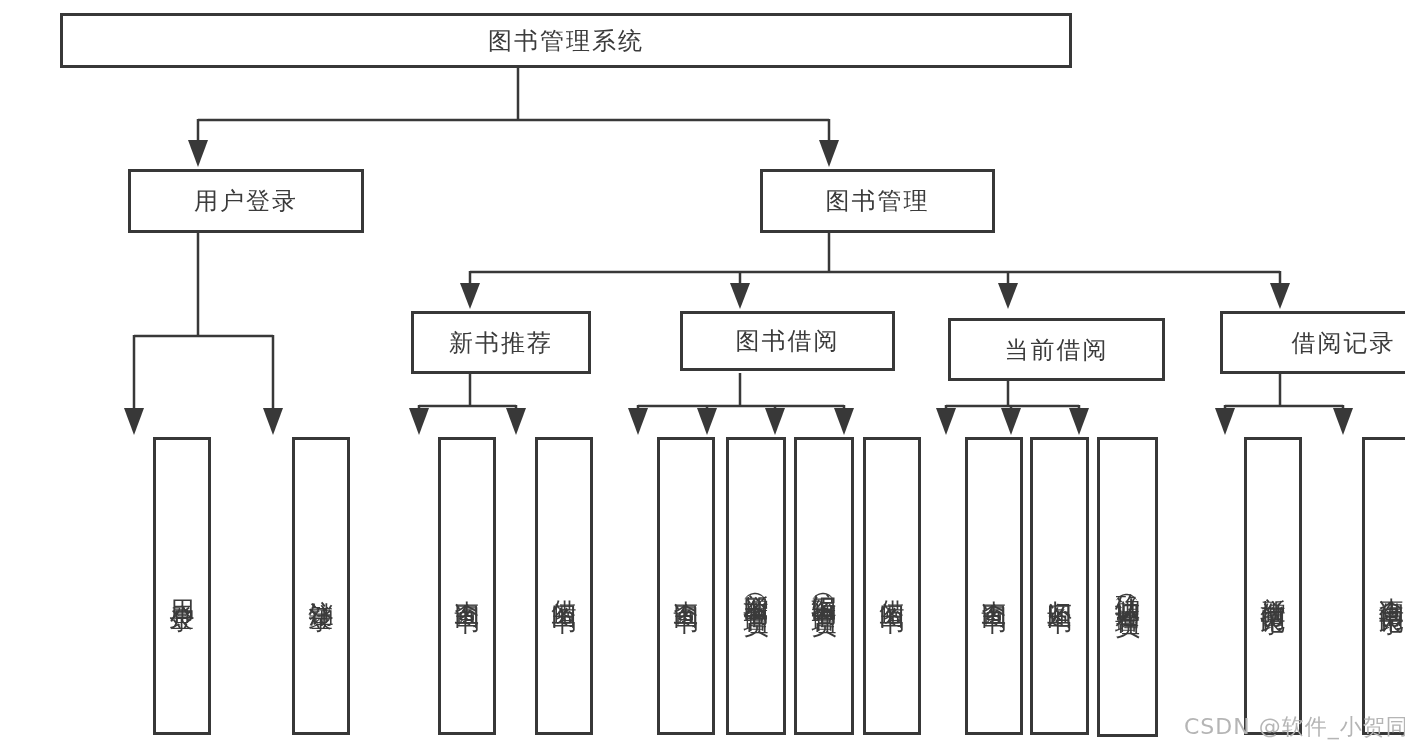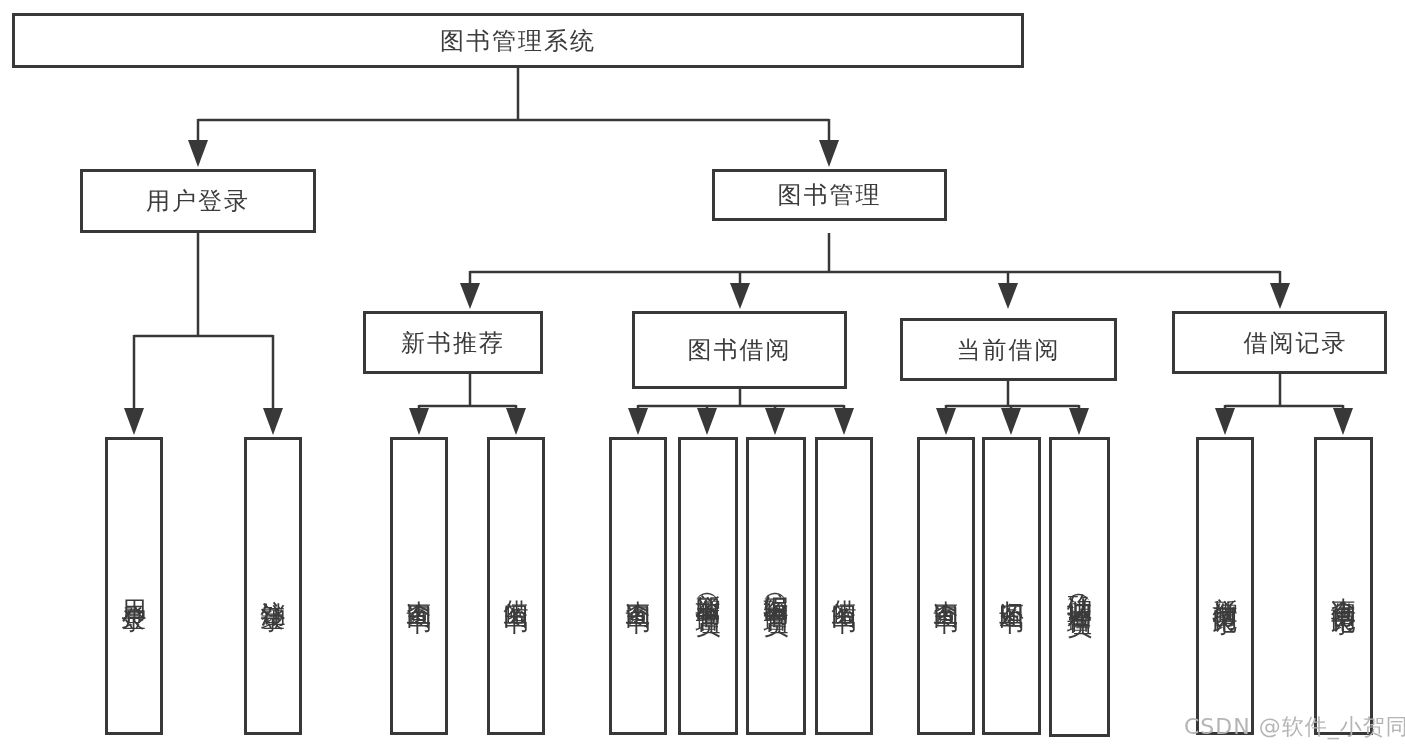--- a/index.html
+++ b/index.html
@@ -19,20 +19,21 @@
   }
   .node {
     position: absolute;
     box-sizing: border-box;
     border: 3px solid #383838;
     background: #ffffff;
     display: flex;
     align-items: center;
     justify-content: center;
     text-align: center;
+    margin-left: 48px;
   }
   .h-node { font-size: 24px; letter-spacing: 2px; }
   .root-node { font-size: 24px; letter-spacing: 2px; }
   .v-node span {
     writing-mode: vertical-rl;
     text-orientation: mixed;
     font-size: 25px;
     letter-spacing: 3px;
     line-height: 1;
   }
@@ -95,28 +96,28 @@
     </g>
   </svg>
 
   <div class="node h-node root-node" style="left:12px; top:13px; width:1012px; height:55px;">
     <span>图书管理系统</span>
   </div>
 
   <div class="node h-node" style="left:80px; top:169px; width:236px; height:64px;">
     <span>用户登录</span>
   </div>
-  <div class="node h-node" style="left:712px; top:169px; width:235px; height:52px;">
+  <div class="node h-node" style="left:712px; top:169px; width:235px; height:64px;">
     <span>图书管理</span>
   </div>
 
   <div class="node h-node" style="left:363px; top:311px; width:180px; height:63px;">
     <span>新书推荐</span>
   </div>
-  <div class="node h-node" style="left:632px; top:311px; width:215px; height:78px;">
+  <div class="node h-node" style="left:632px; top:311px; width:215px; height:60px;">
     <span>图书借阅</span>
   </div>
   <div class="node h-node" style="left:900px; top:318px; width:217px; height:63px;">
     <span>当前借阅</span>
   </div>
   <div class="node h-node" style="left:1172px; top:311px; width:215px; height:63px;padding-left:32px;">
     <span>借阅记录</span>
   </div>
 
   <div class="node v-node" style="left:105px; top:437px; width:58px; height:298px;">

